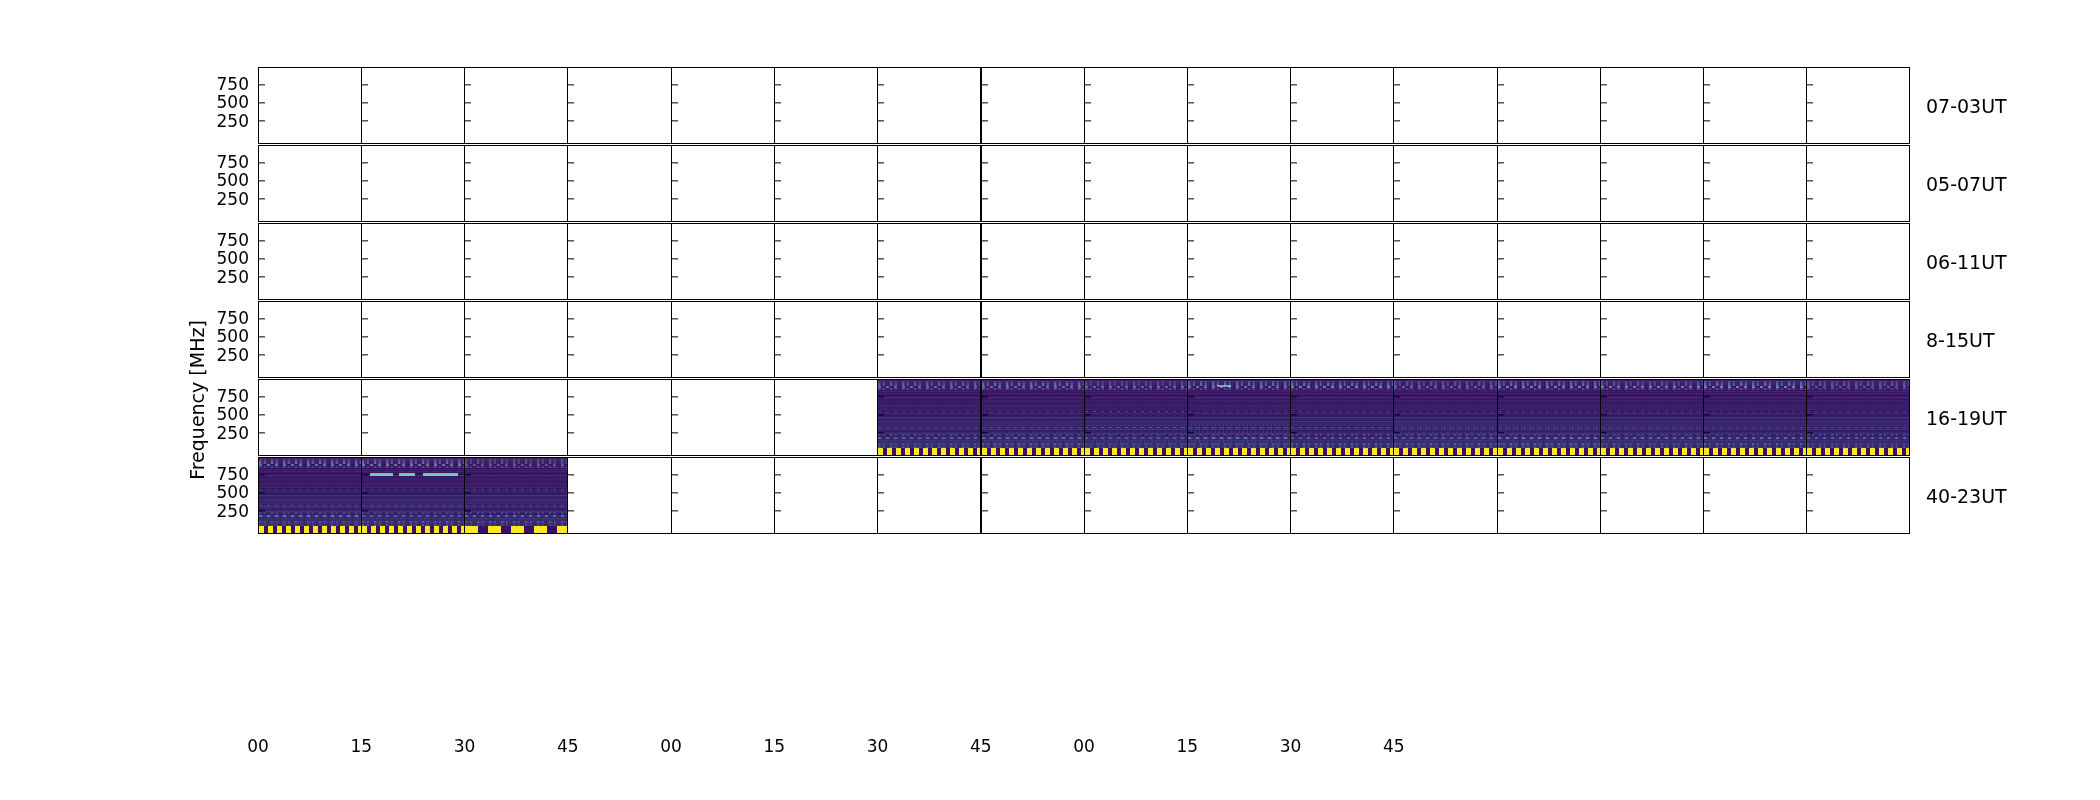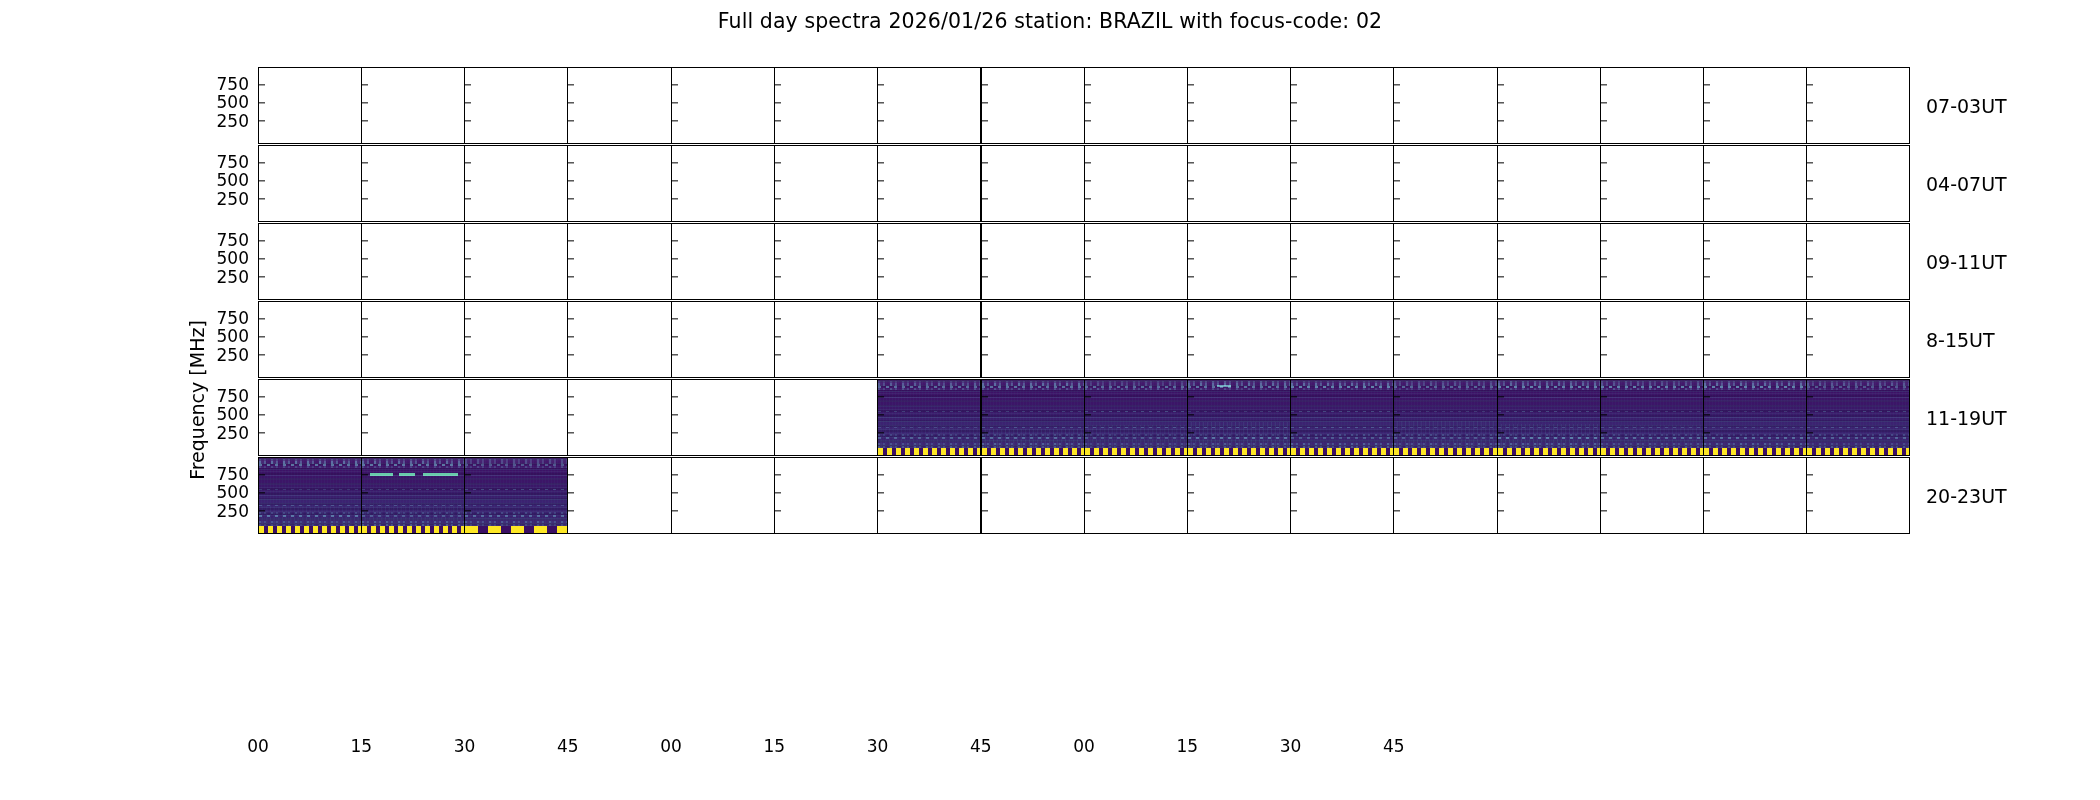--- a/index.html
+++ b/index.html
@@ -139,21 +139,20 @@
     background:repeating-linear-gradient(90deg,
       #fde725 0px, #fde725 13px,
       #3b0f63 13px, #3b0f63 23px);
   }
 </style>
 </head>
 <body>
 
 <div id="figure">
 
-  <div id="title">Full day spectra 2026/01/26 station: BRAZIL with focus-code: 02</div>
 
   <div id="ylabel">Frequency [MHz]</div>
 
   <div id="rows-container">
       <div class="row" style="top: 67px;">
         <div class="cells">
           <div class="cell">
             <div class="ytickmark" style="top: 22.5%;"></div>
             <div class="ytickmark" style="top: 46%;"></div>
             <div class="ytickmark" style="top: 70%;"></div>
@@ -945,30 +944,30 @@
       <div class="xtick" style="left: 1135.75px;">45</div>
     </div>
 
 <div class="ytick" style="top: 84.325px; left: 189px; position: absolute; right: auto;">750</div>
     <div class="ytick" style="top: 102.42px; left: 189px; position: absolute; right: auto;">500</div>
     <div class="ytick" style="top: 120.9px; left: 189px; position: absolute; right: auto;">250</div>
     <div class="rowlabel" style="top: 105.5px;">07-03UT</div>
     <div class="ytick" style="top: 162.325px; left: 189px; position: absolute; right: auto;">750</div>
     <div class="ytick" style="top: 180.42px; left: 189px; position: absolute; right: auto;">500</div>
     <div class="ytick" style="top: 198.9px; left: 189px; position: absolute; right: auto;">250</div>
-    <div class="rowlabel" style="top: 183.5px;">04-07UT</div>
+    <div class="rowlabel" style="top: 183.5px;">05-07UT</div>
     <div class="ytick" style="top: 240.325px; left: 189px; position: absolute; right: auto;">750</div>
     <div class="ytick" style="top: 258.42px; left: 189px; position: absolute; right: auto;">500</div>
     <div class="ytick" style="top: 276.9px; left: 189px; position: absolute; right: auto;">250</div>
-    <div class="rowlabel" style="top: 261.5px;">09-11UT</div>
+    <div class="rowlabel" style="top: 261.5px;">06-11UT</div>
     <div class="ytick" style="top: 318.325px; left: 189px; position: absolute; right: auto;">750</div>
     <div class="ytick" style="top: 336.42px; left: 189px; position: absolute; right: auto;">500</div>
     <div class="ytick" style="top: 354.9px; left: 189px; position: absolute; right: auto;">250</div>
     <div class="rowlabel" style="top: 339.5px;">8-15UT</div>
     <div class="ytick" style="top: 396.325px; left: 189px; position: absolute; right: auto;">750</div>
     <div class="ytick" style="top: 414.42px; left: 189px; position: absolute; right: auto;">500</div>
     <div class="ytick" style="top: 432.9px; left: 189px; position: absolute; right: auto;">250</div>
-    <div class="rowlabel" style="top: 417.5px;">11-19UT</div>
+    <div class="rowlabel" style="top: 417.5px;">16-19UT</div>
     <div class="ytick" style="top: 474.325px; left: 189px; position: absolute; right: auto;">750</div>
     <div class="ytick" style="top: 492.42px; left: 189px; position: absolute; right: auto;">500</div>
     <div class="ytick" style="top: 510.9px; left: 189px; position: absolute; right: auto;">250</div>
-    <div class="rowlabel" style="top: 495.5px;">20-23UT</div>
+    <div class="rowlabel" style="top: 495.5px;">40-23UT</div>
   </div>
 
 </body></html>

